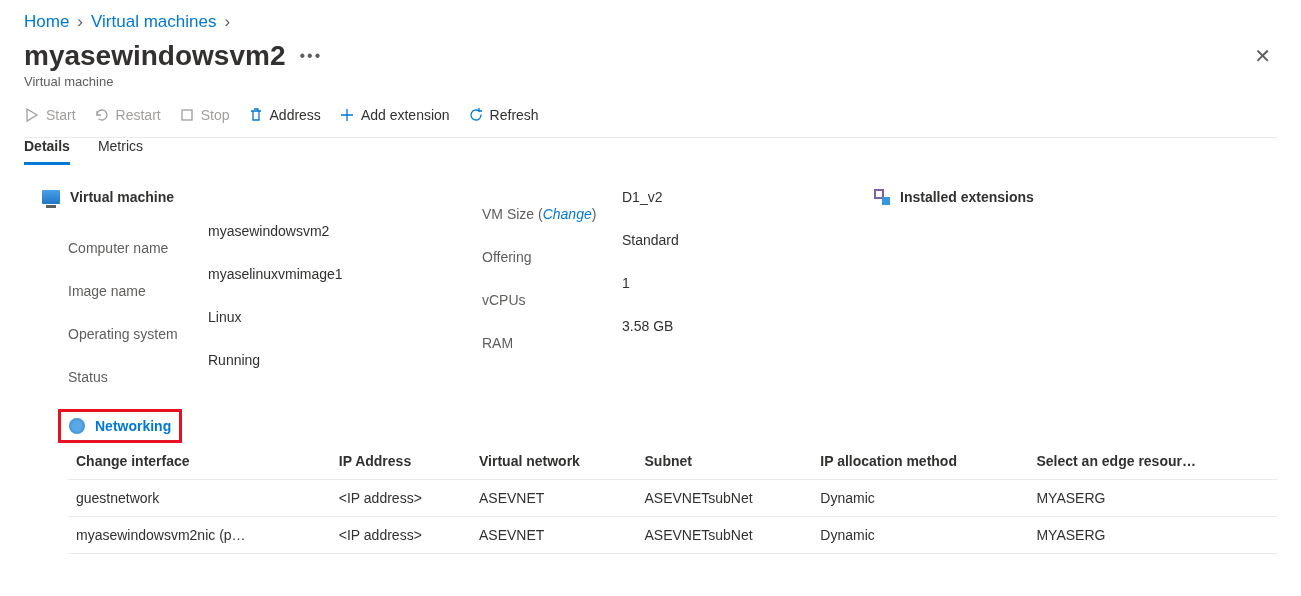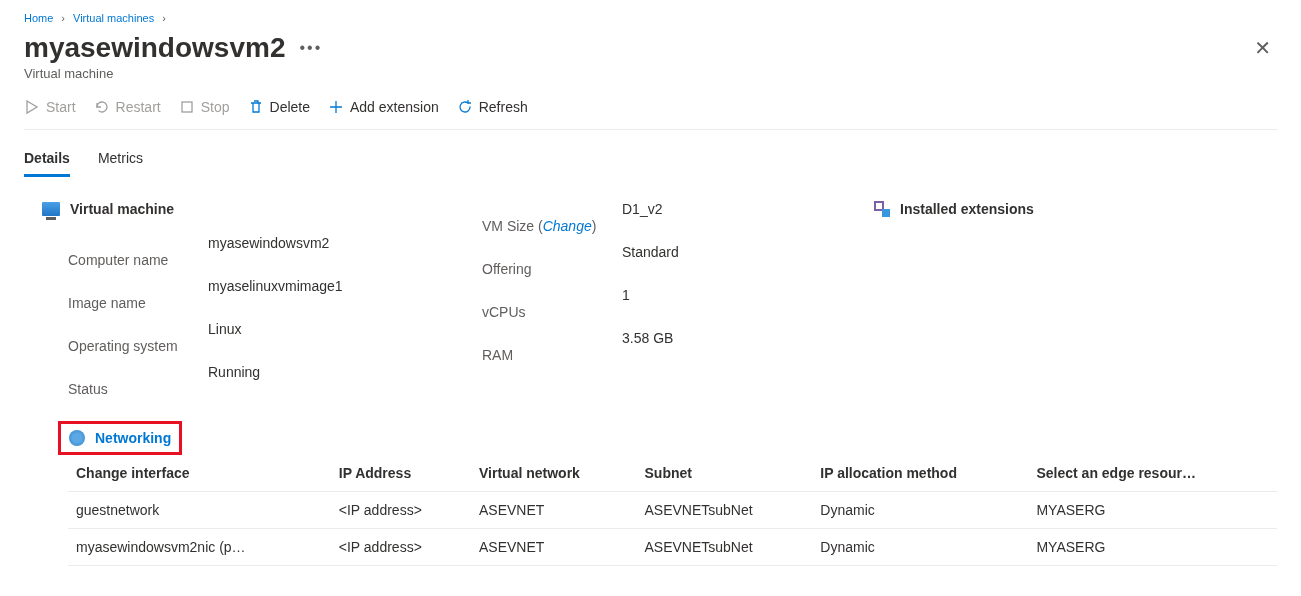--- a/index.html
+++ b/index.html
@@ -11,21 +11,21 @@
     background: #fff;
     width: 1301px;
     padding: 12px 24px;
   }
   a { color: #0078d4; text-decoration: none; }
 
   .breadcrumb {
     display: flex;
     align-items: center;
     gap: 6px;
-    font-size: 11px;
+    font-size: 17px;
     color: #0078d4;
     margin-bottom: 8px;
   }
   .breadcrumb .sep { color: #605e5c; margin: 0 2px; }
 
   .header-row {
     display: flex;
     align-items: flex-start;
     justify-content: space-between;
   }
@@ -62,21 +62,20 @@
     cursor: pointer;
   }
   .tool-btn.disabled { color: #a19f9d; }
   .tool-btn svg { width: 16px; height: 16px; }
   .icon-stroke { stroke: currentColor; fill: none; stroke-width: 1.3; }
   .tool-btn .blue { color: #0078d4; }
 
   .tabs {
     display: flex;
     gap: 28px;
-    margin-top: 20px;
   }
   .tab {
     font-size: 14px;
     padding-bottom: 8px;
     cursor: pointer;
   }
   .tab.active {
     font-weight: 600;
     border-bottom: 3px solid #0078d4;
     color: #323130;
@@ -223,21 +222,21 @@
   <div class="tool-btn disabled">
     <svg viewBox="0 0 16 16">
         <rect class="icon-stroke" x="3" y="3" width="10" height="10"></rect>
       </svg>
     <span>Stop</span>
   </div>
   <div class="tool-btn">
     <svg class="blue" viewBox="0 0 16 16">
         <path class="icon-stroke" d="M3 4 H13 M5 4 V13 H11 V4 M6 2 H10 V4"></path>
       </svg>
-    <span>Delete</span>
+    <span>Address</span>
   </div>
   <div class="tool-btn">
     <svg class="blue" viewBox="0 0 16 16">
         <path class="icon-stroke" d="M8 2 V14 M2 8 H14" stroke-width="1.6"></path>
       </svg>
     <span>Add extension</span>
   </div>
   <div class="tool-btn">
     <svg class="blue" viewBox="0 0 16 16">
         <path class="icon-stroke" d="M13 8 A5 5 0 1 1 11 4" stroke-linecap="round"></path>

